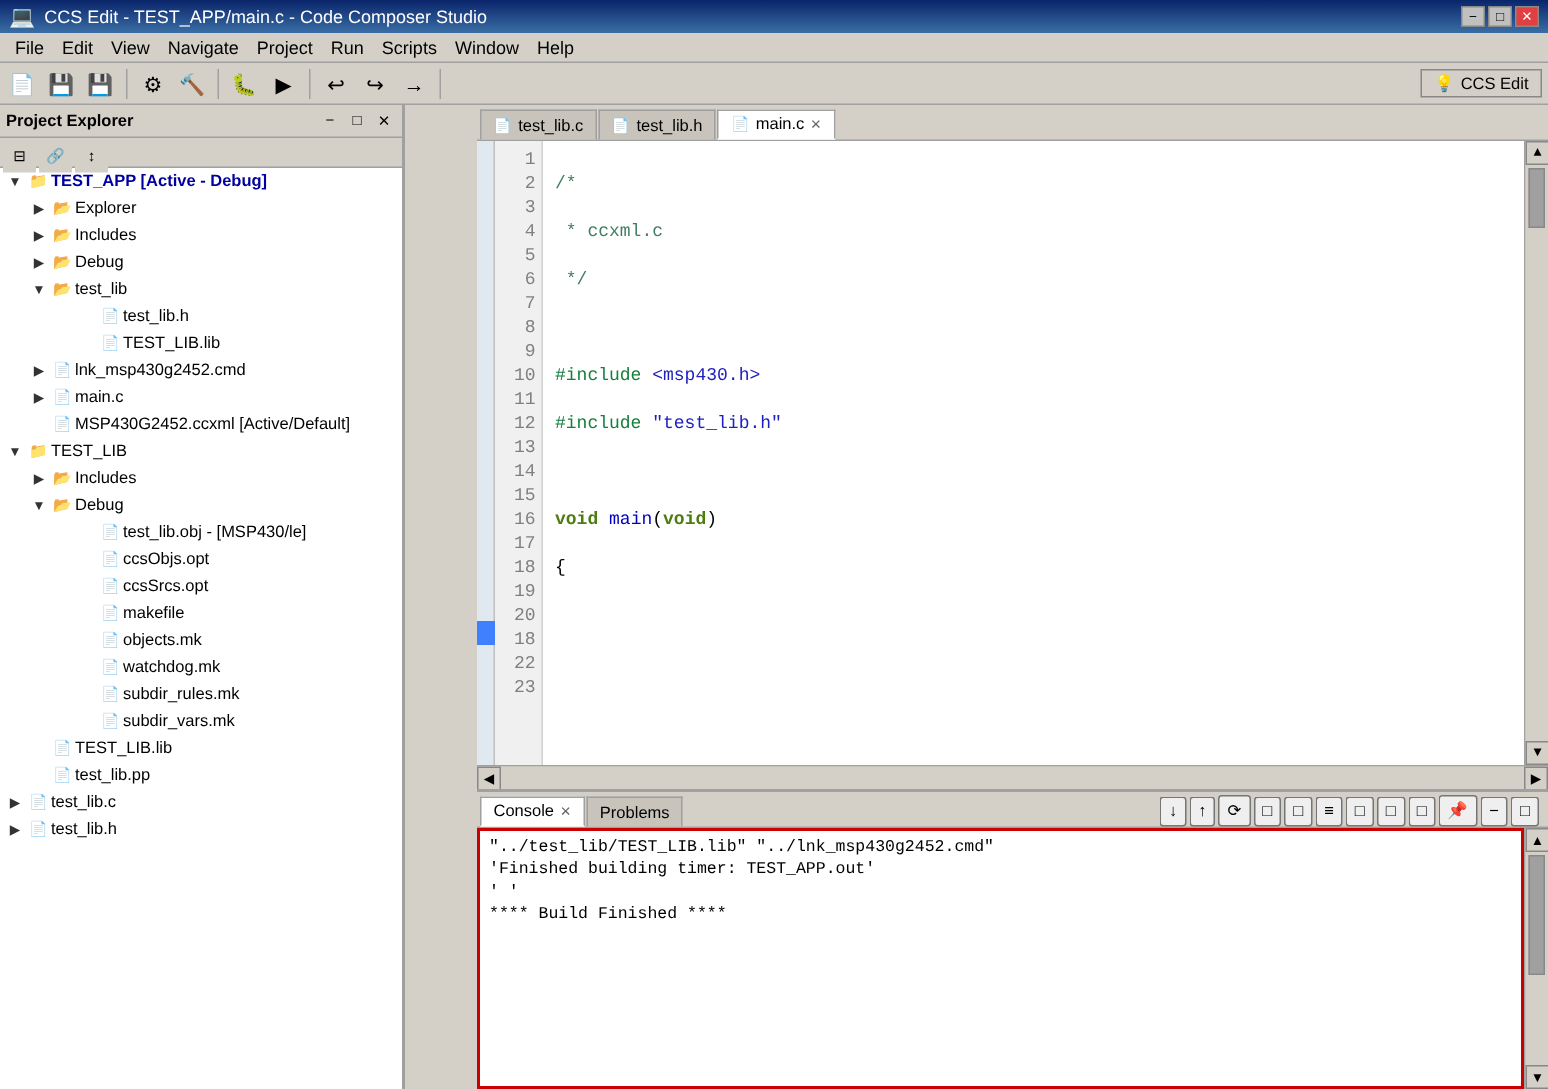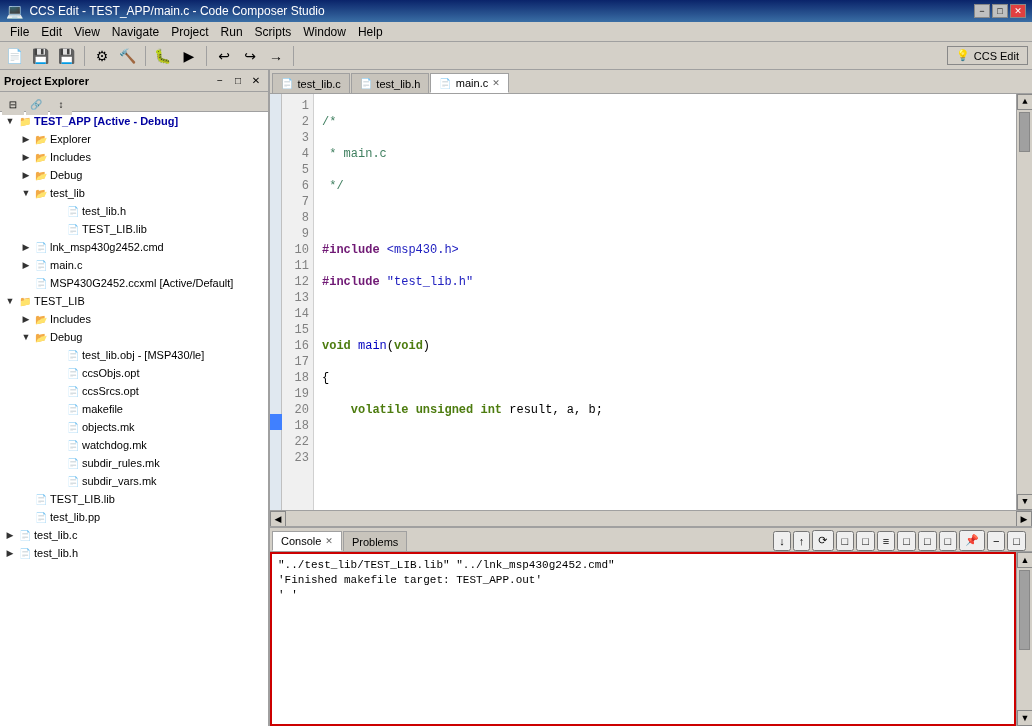--- a/index.html
+++ b/index.html
@@ -66,20 +66,21 @@
       border: 1px solid #888;
       cursor: pointer;
       font-size: 11px;
       display: flex; align-items: center; gap: 4px;
     }
     
     
     #main-layout {
       display: flex;
       height: calc(726px - 22px - 20px - 28px);
+      gap: 48px;
     }
     
     
     #project-explorer {
       width: 270px;
       min-width: 270px;
       background: white;
       border-right: 2px solid #a0a0a0;
       display: flex;
       flex-direction: column;
@@ -193,21 +194,21 @@
       line-height: 16px;
       white-space: pre;
       overflow-x: auto;
     }
     
     .line { height: 16px; display: block; }
     
     
     .kw { color: #4d7c0f; font-weight: bold; }
     .cm { color: #3f7f5f; }
-    .pp { color: #701a75; font-weight: bold; }
+    .pp { color: #15803d; font-weight: normal; }
     .fn { color: #0000c0; }
     
     
     #gutter {
       width: 12px;
       background: #e0e8f0;
       border-right: 1px solid #c0c0c0;
     }
     
     
@@ -549,29 +550,28 @@
           <div>17</div>
           <div>18</div>
           <div>19</div>
           <div>20</div>
           <div>18</div>
           <div>22</div>
           <div>23</div>
         </div>
         <div id="code-content">
 <span class="line"><span class="cm">/*</span></span>
-<span class="line"><span class="cm"> * main.c</span></span>
+<span class="line"><span class="cm"> * ccxml.c</span></span>
 <span class="line"><span class="cm"> */</span></span>
 <span class="line"> </span>
 <span class="line"><span class="pp">#include</span> <span style="color:#2020c0;">&lt;msp430.h&gt;</span></span>
 <span class="line"><span class="pp">#include</span> <span style="color:#2020c0;">"test_lib.h"</span></span>
 <span class="line"> </span>
 <span class="line"><span class="kw">void</span> <span class="fn">main</span>(<span class="kw">void</span>)</span>
 <span class="line">{</span>
-<span class="line">    <span class="kw">volatile</span> <span class="kw">unsigned</span> <span class="kw">int</span> result, a, b;</span>
 <span class="line"> </span>
 
 
 
 
 
 
 
 
 
@@ -614,23 +614,24 @@
             <button class="bottom-tab-btn">□</button>
             <button class="bottom-tab-btn">□</button>
             <button class="bottom-tab-btn">📌</button>
             <button class="bottom-tab-btn">−</button>
             <button class="bottom-tab-btn">□</button>
           </div>
         </div>
         <div style="display:flex;flex:1;overflow:hidden;">
           <div id="console-content" style="border:2px solid #cc0000;">
             <div style="font-family:'Courier New',monospace;font-size:11px;">"../test_lib/TEST_LIB.lib" "../lnk_msp430g2452.cmd"</div>
-            <div style="font-family:'Courier New',monospace;font-size:11px;">'Finished makefile target: TEST_APP.out'</div>
+            <div style="font-family:'Courier New',monospace;font-size:11px;">'Finished building timer: TEST_APP.out'</div>
             <div style="font-family:'Courier New',monospace;font-size:11px;">' '</div>
             <div style="font-family:'Courier New',monospace;font-size:11px;"> </div>
+            <div style="font-family:'Courier New',monospace;font-size:11px;">**** Build Finished ****</div>
           </div>
           <div class="scrollbar-v" style="width:16px;">
             <div class="sb-btn">▲</div>
             <div class="sb-track">
               <div class="sb-thumb" style="height:80px;"></div>
             </div>
             <div class="sb-btn">▼</div>
           </div>
         </div>
       </div>

